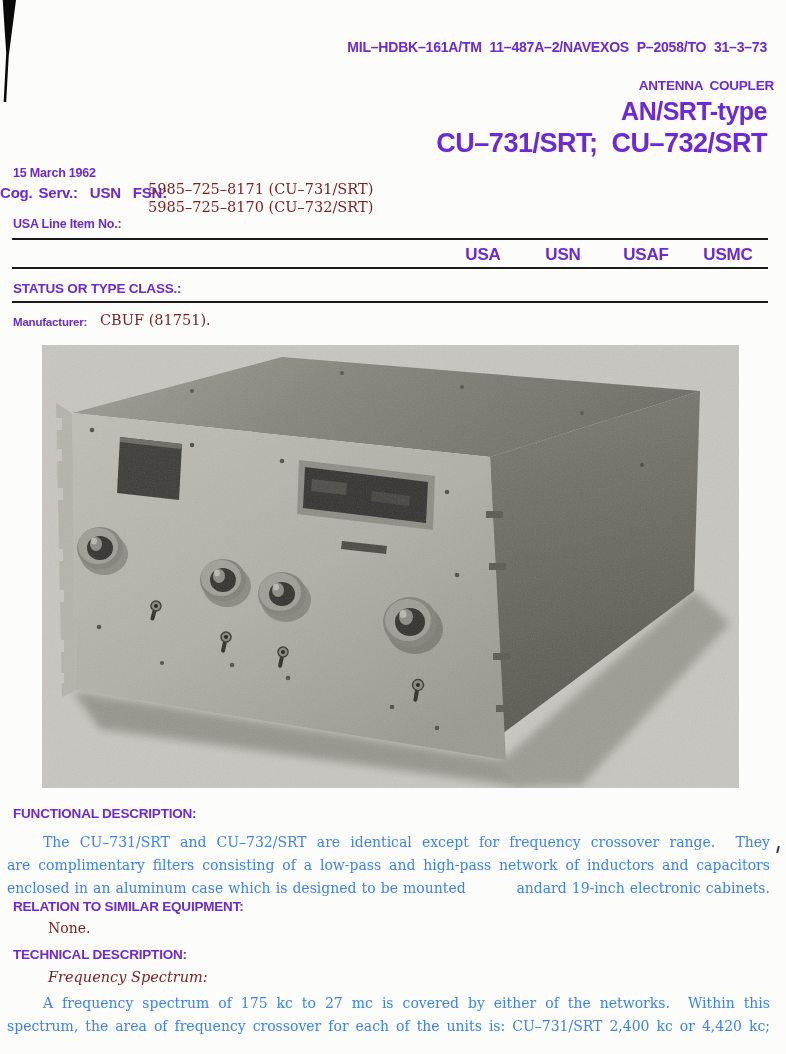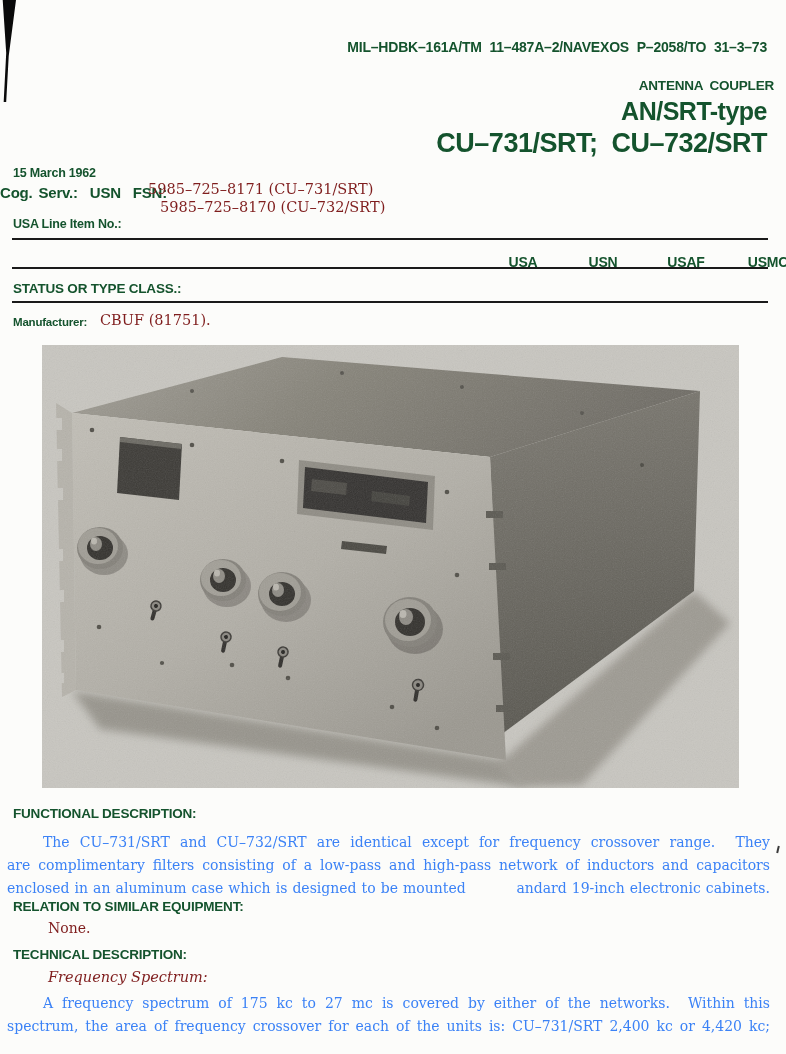--- a/index.html
+++ b/index.html
@@ -1,42 +1,42 @@
 <!DOCTYPE html>
 <html><head>
 <meta charset="utf-8">
 <style>
   html,body{margin:0;padding:0;background:#ffffff;}
   .page{position:relative;width:786px;height:1054px;background:#fcfcfa;overflow:hidden;
         color:#141414;}
-  .h-sans{font-family:"Liberation Sans",sans-serif;font-weight:700;color:#14532d;
+  .h-sans{font-family:"Liberation Sans",sans-serif;font-weight:700;color:#6d28d9;
           letter-spacing:-0.2px;white-space:pre;}
   .serif{font-family:"DejaVu Serif",serif;color:#7f1d1d;white-space:pre;}
   .abs{position:absolute;}
 
   
   .scan-mark{position:absolute;left:2px;top:0;width:14px;height:102px;background:#0a0a0a;
              clip-path:polygon(5% 0%,100% 0%,48% 55%,30% 100%,12% 100%,30% 52%);}
 
   
   .doc-number{right:19px;top:39px;font-size:14px;word-spacing:4px;}
   .category{right:12px;top:78px;font-size:13.5px;word-spacing:3px;}
   .type-line{right:19px;top:97px;font-size:25px;letter-spacing:-0.5px;}
   .title{right:19px;top:128px;font-size:27px;letter-spacing:-0.5px;margin-left:41px;}
 
   .date{left:13px;top:166px;font-size:12.5px;}
   .cog-label{left:0;top:184px;font-size:15px;word-spacing:2px;}
   .fsn1{left:148px;top:181px;font-size:14.5px;}
-  .fsn2{left:148px;top:199px;font-size:14.5px;margin-left:12px;}
+  .fsn2{left:148px;top:199px;font-size:14.5px;}
   .usa-item{left:13px;top:217px;font-size:12.5px;}
 
   .rule{position:absolute;left:12px;width:756px;height:2px;background:#1a1a1a;}
   .rule1{top:238px;} .rule2{top:267px;} .rule3{top:301px;}
 
-  .svc{position:absolute;top:254px;font-size:14px;transform:translateX(-50%);margin-left:40px;}
+  .svc{position:absolute;top:245px;font-size:17px;transform:translateX(-50%);}
   .svc-usa{left:483px;} .svc-usn{left:563px;} .svc-usaf{left:646px;} .svc-usmc{left:728px;}
 
   .status{left:13px;top:281px;font-size:13.5px;}
   .mfr-label{left:13px;top:316px;font-size:11.5px;}
   .mfr-value{left:100px;top:312px;font-size:14.5px;}
 
   .photo{position:absolute;left:42px;top:345px;width:697px;height:443px;}
 
   .sec-head{position:absolute;left:13px;font-size:13.5px;}
   .head-func{top:806px;} .head-rel{top:899px;} .head-tech{top:947px;}

